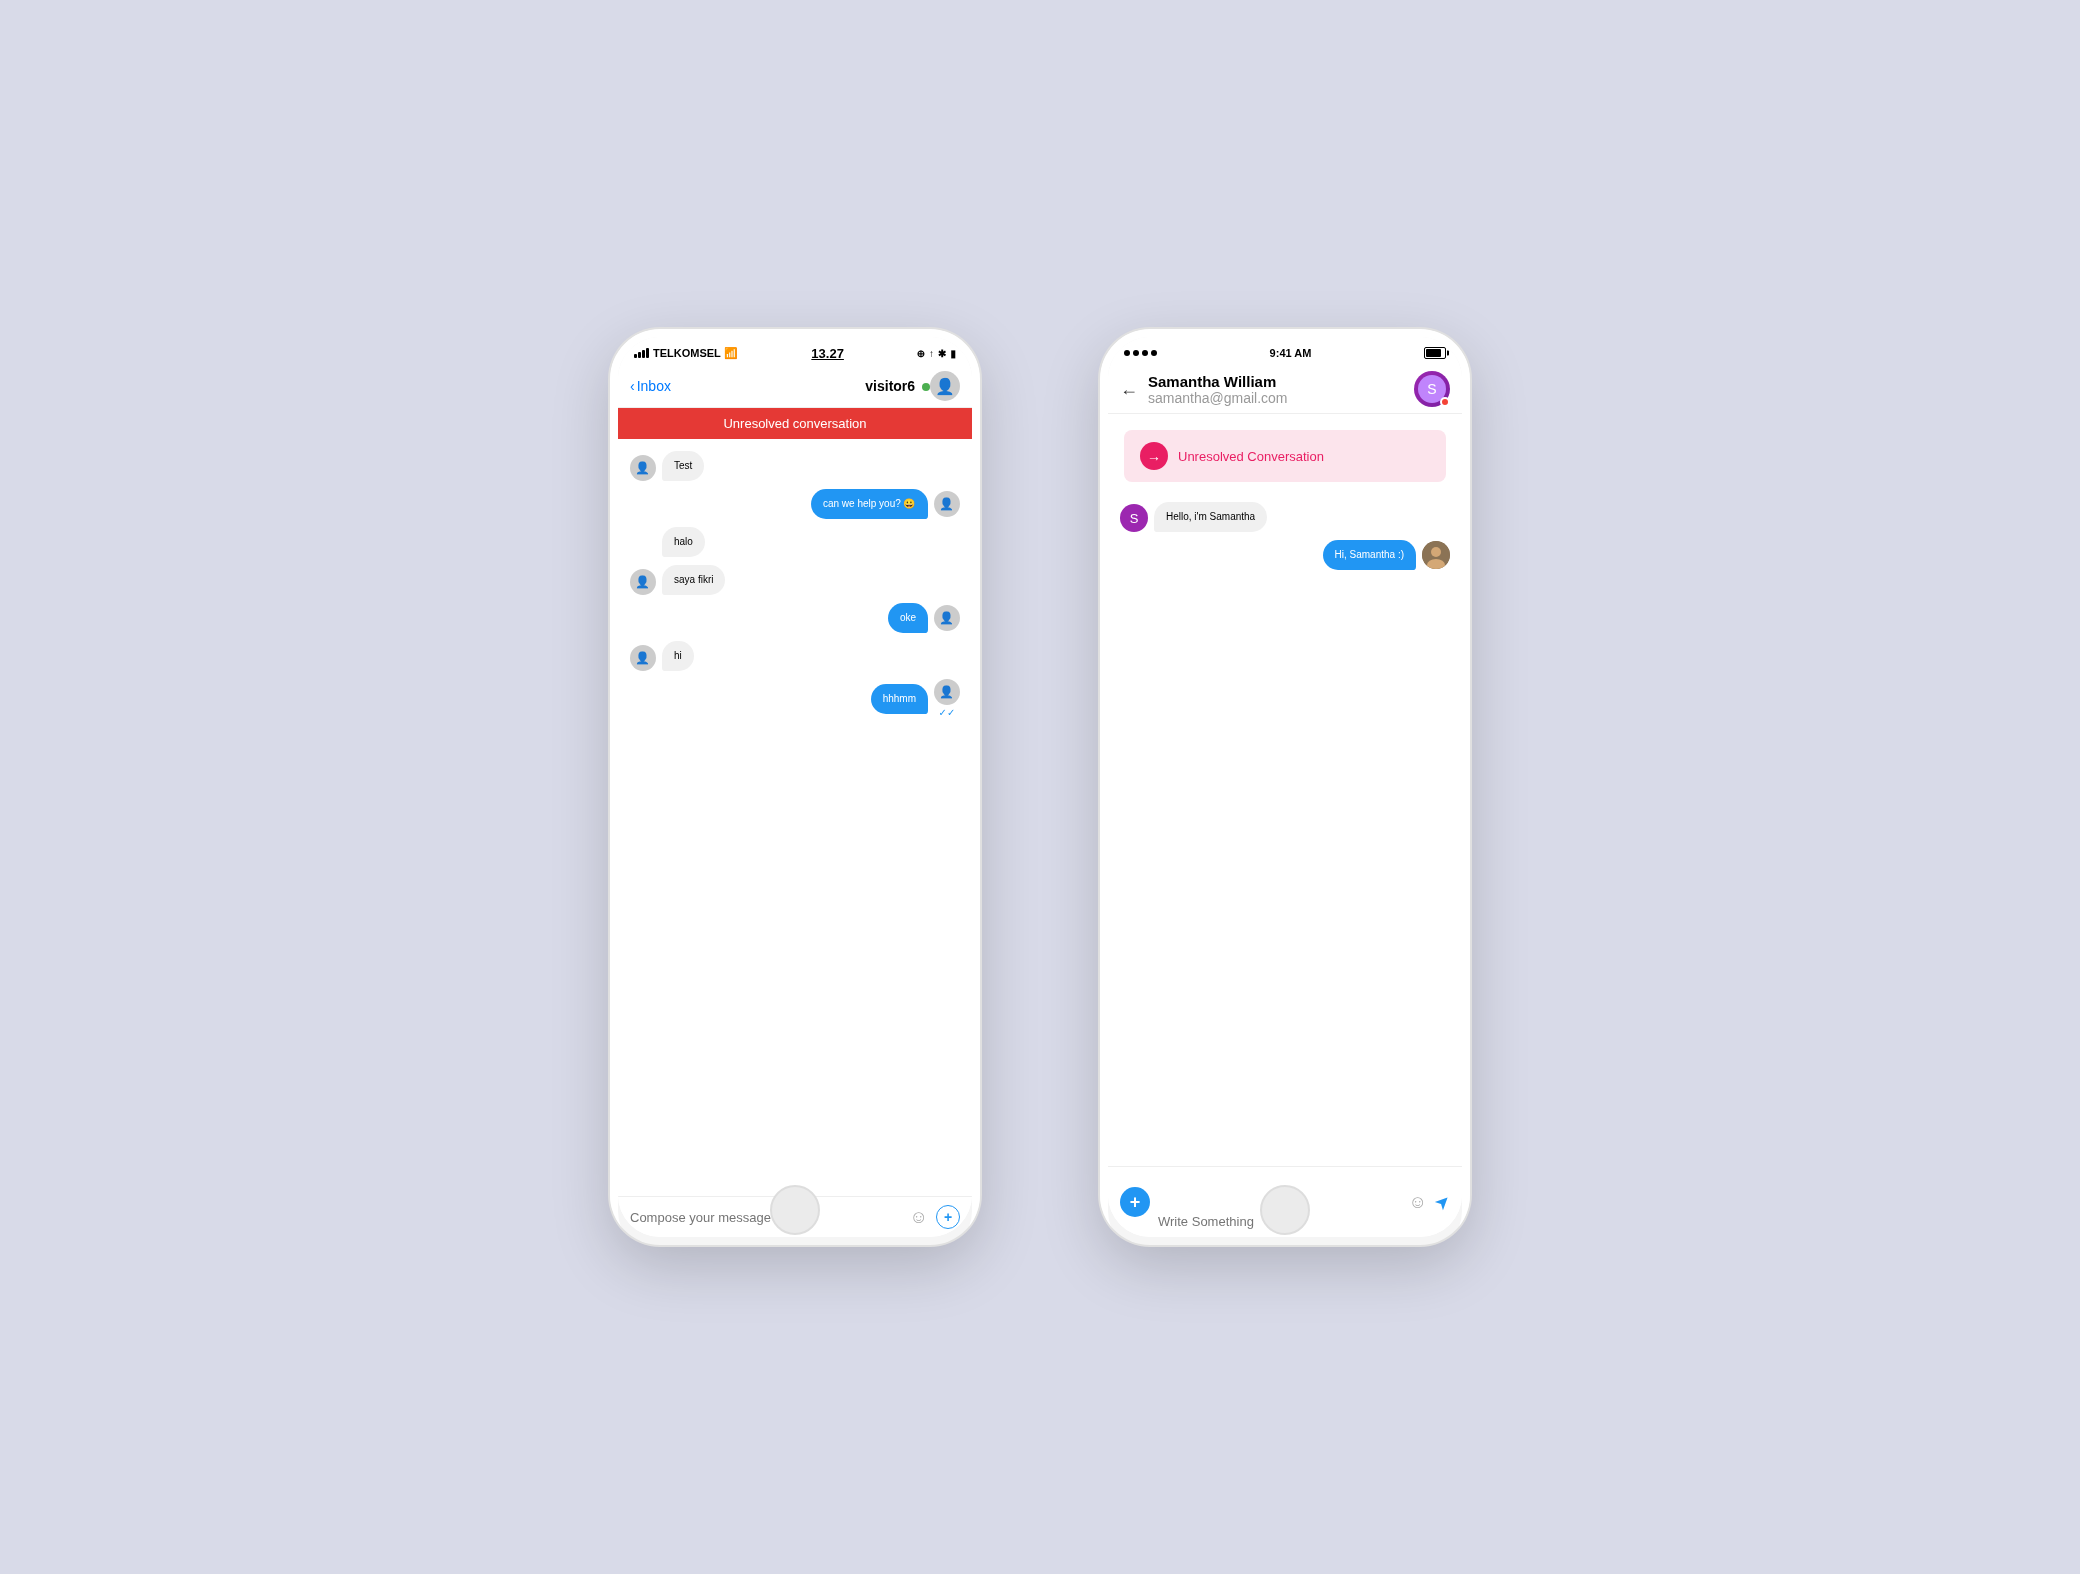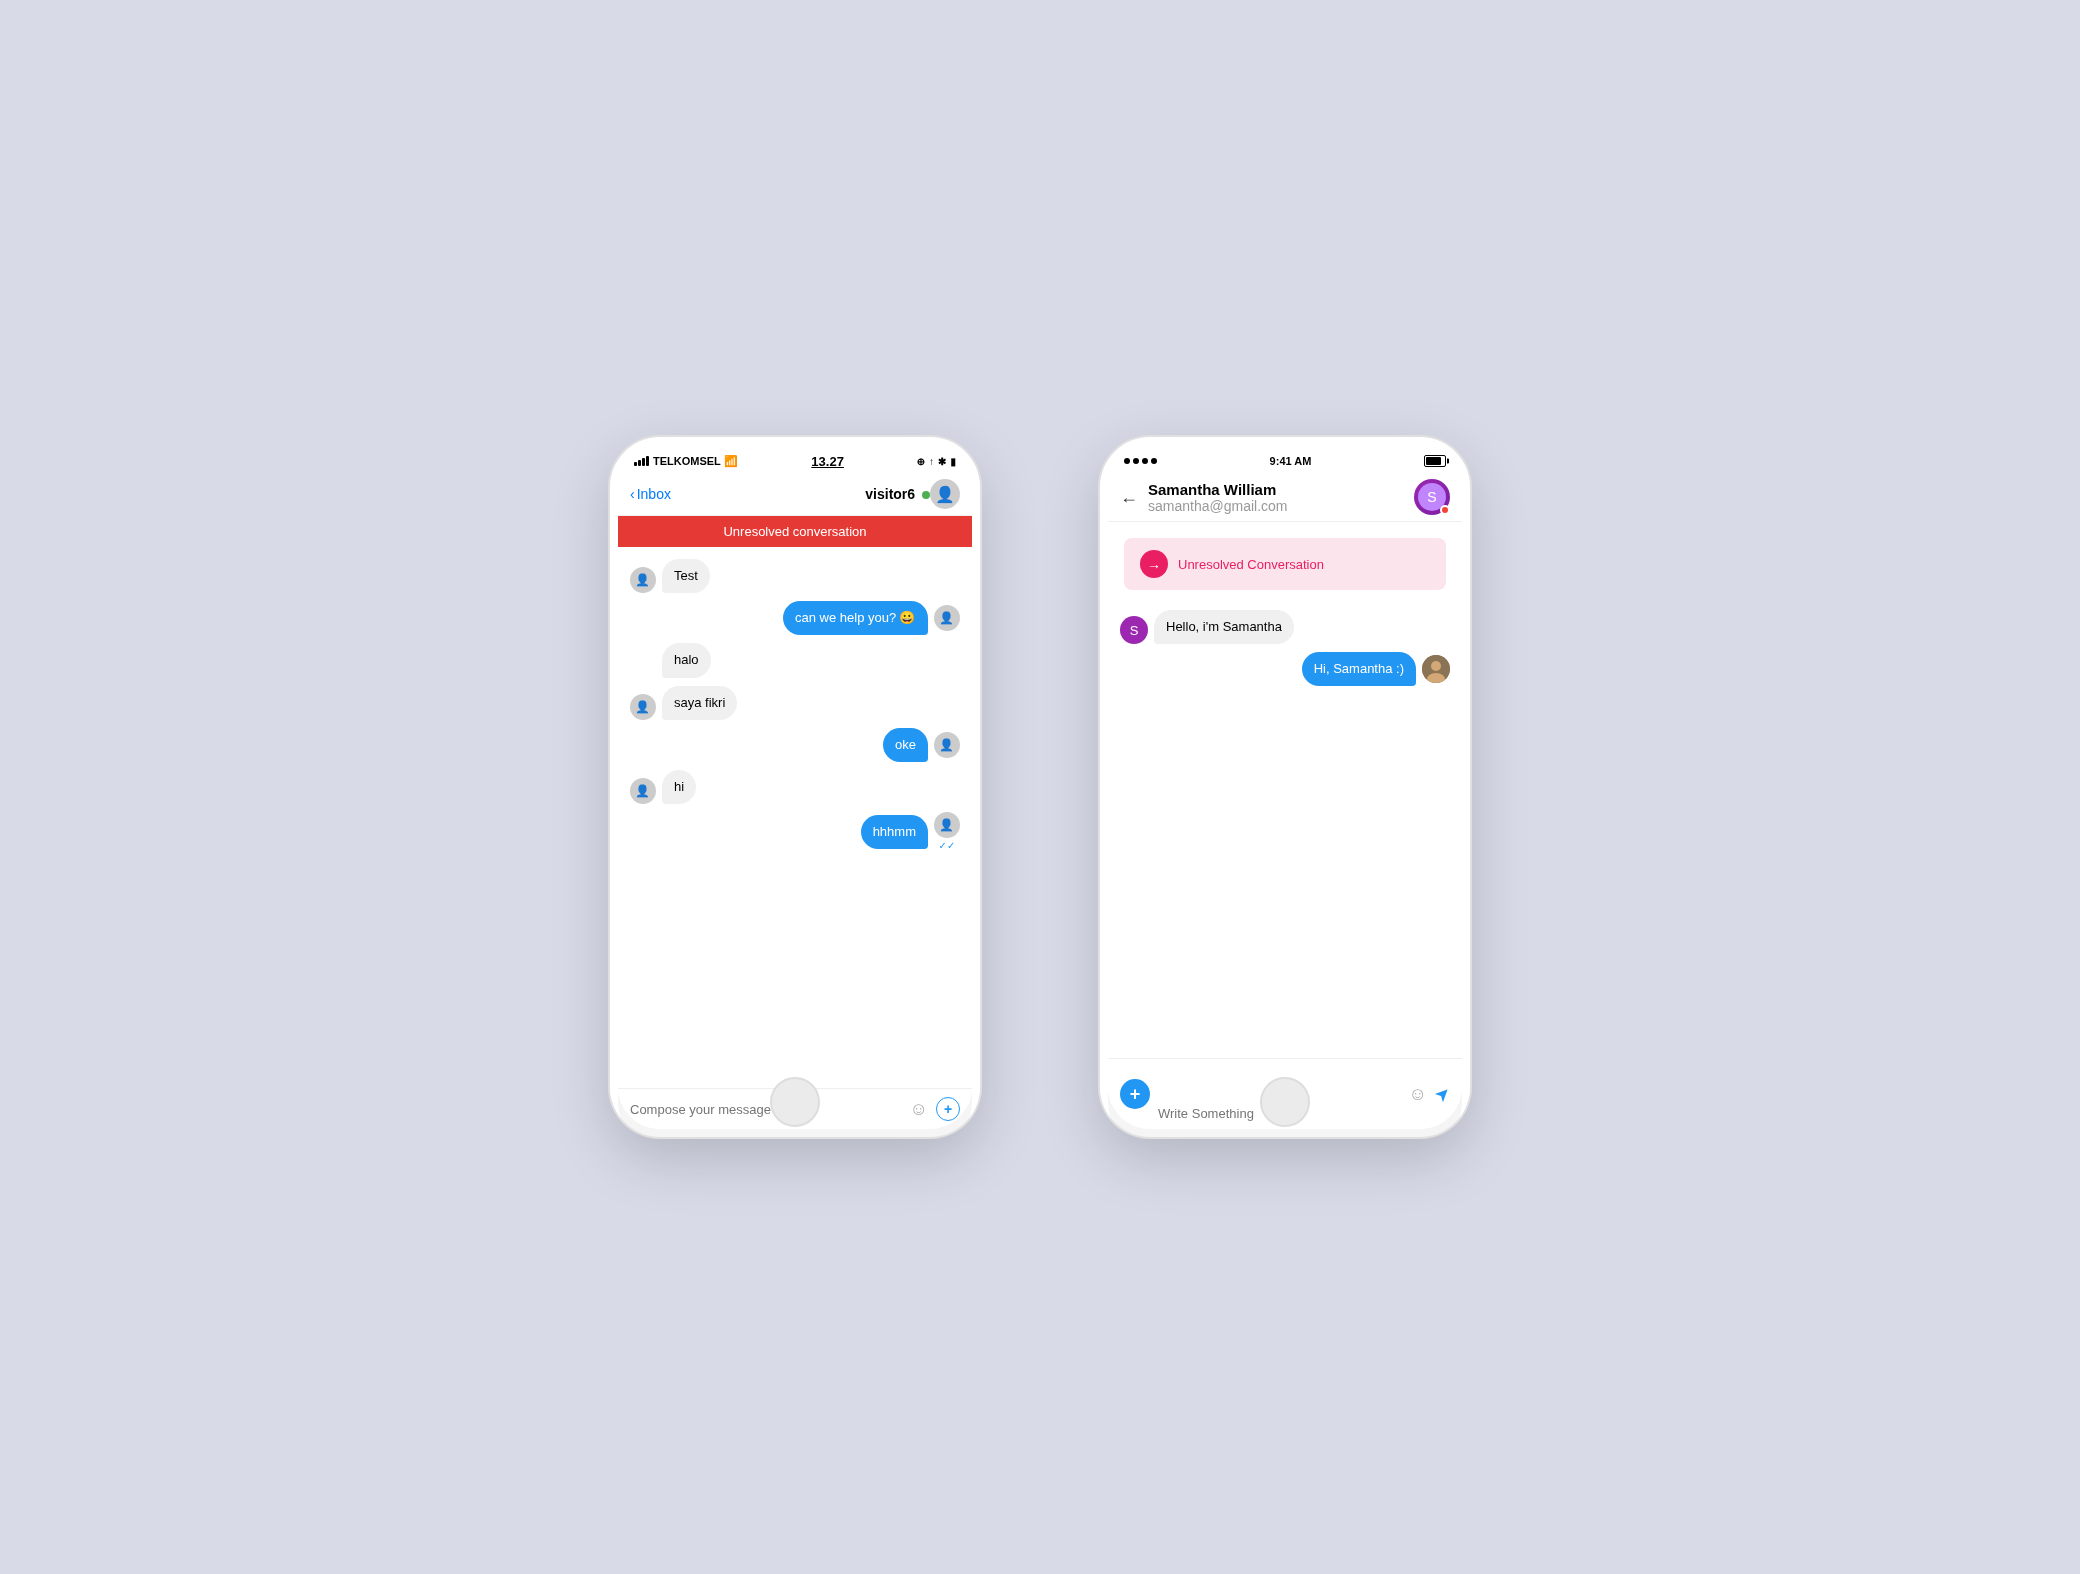--- a/index.html
+++ b/index.html
@@ -10,21 +10,21 @@
       display: flex;
       align-items: center;
       justify-content: center;
       gap: 120px;
       font-family: -apple-system, BlinkMacSystemFont, 'Helvetica Neue', Arial, sans-serif;
     }
 
     
     .phone {
       width: 370px;
-      height: 700px;
+      height: 916px;
       background: #f5f5f5;
       border-radius: 50px;
       box-shadow: 0 0 0 2px #e0e0e0, 0 20px 60px rgba(0,0,0,0.18);
       position: relative;
       overflow: hidden;
       display: flex;
       flex-direction: column;
     }
     .phone::before {
       content: '';
@@ -184,21 +184,21 @@
       border-radius: 50%;
       background: #ccc;
       flex-shrink: 0;
       display: flex; align-items: center; justify-content: center;
       font-size: 12px; color: #888;
     }
 
     .bubble {
       padding: 8px 12px;
       border-radius: 18px;
-      font-size: 13px;
+      font-size: 10px;
       max-width: 200px;
       line-height: 1.4;
     }
     .bubble.incoming-bubble {
       background: #f0f0f0;
       color: #000;
       border-bottom-left-radius: 4px;
     }
     .bubble.outgoing-bubble {
       background: #2196F3;

